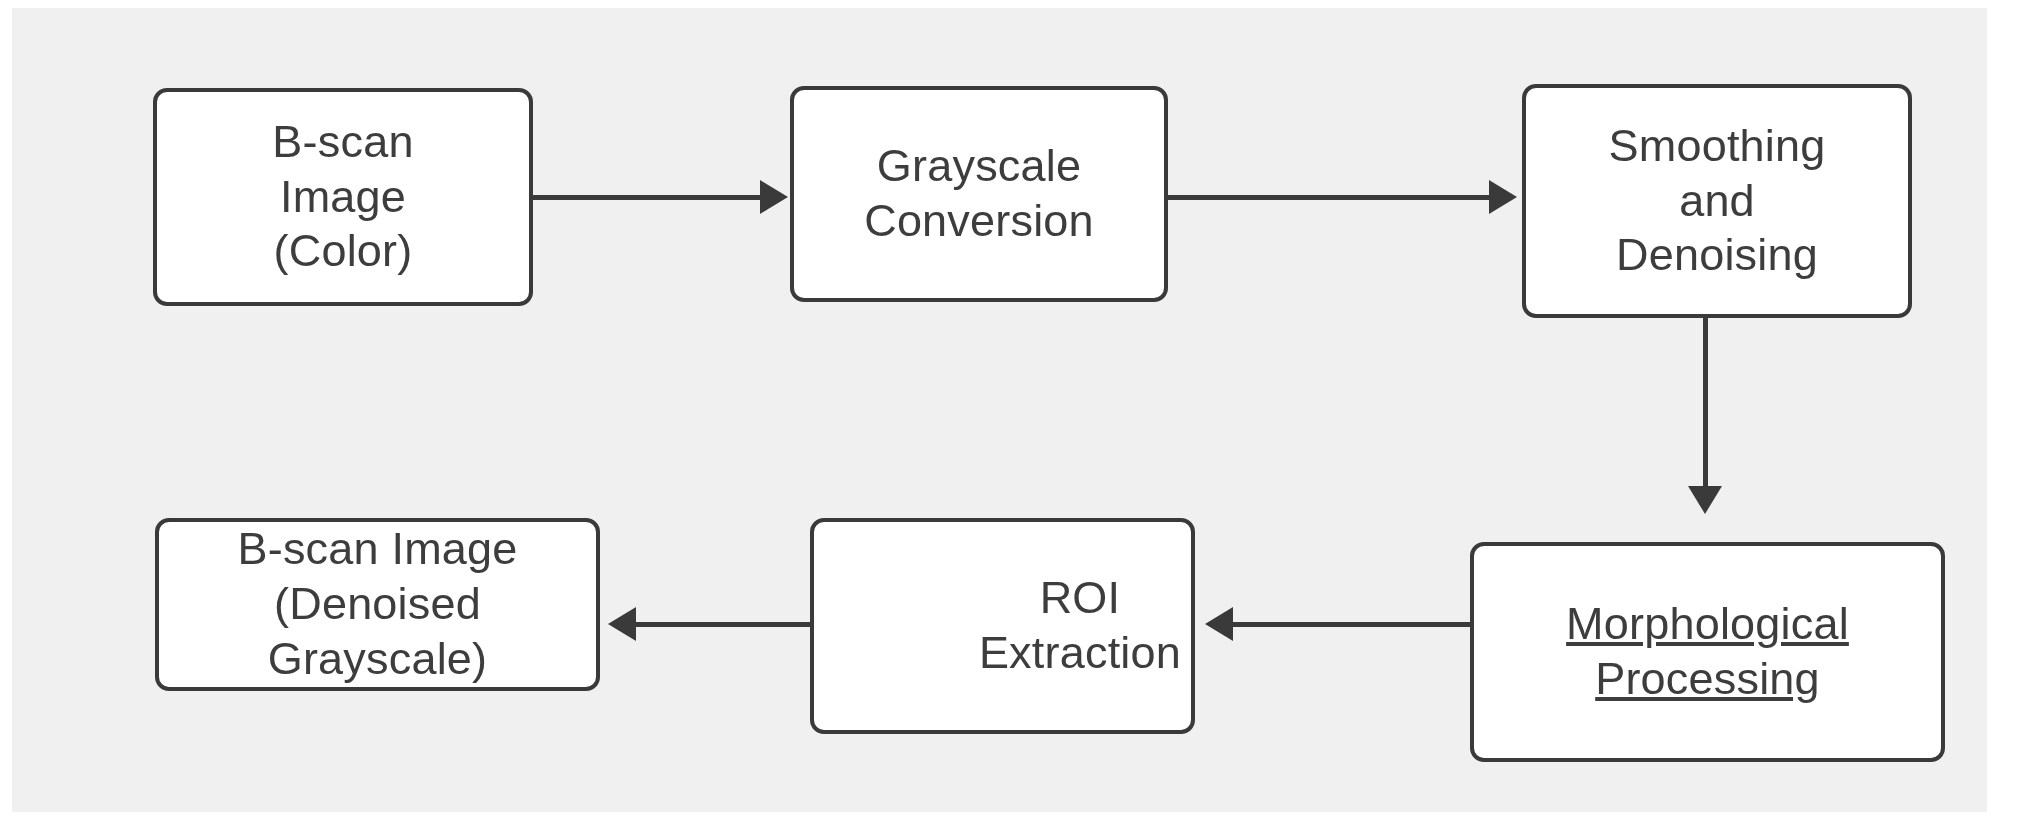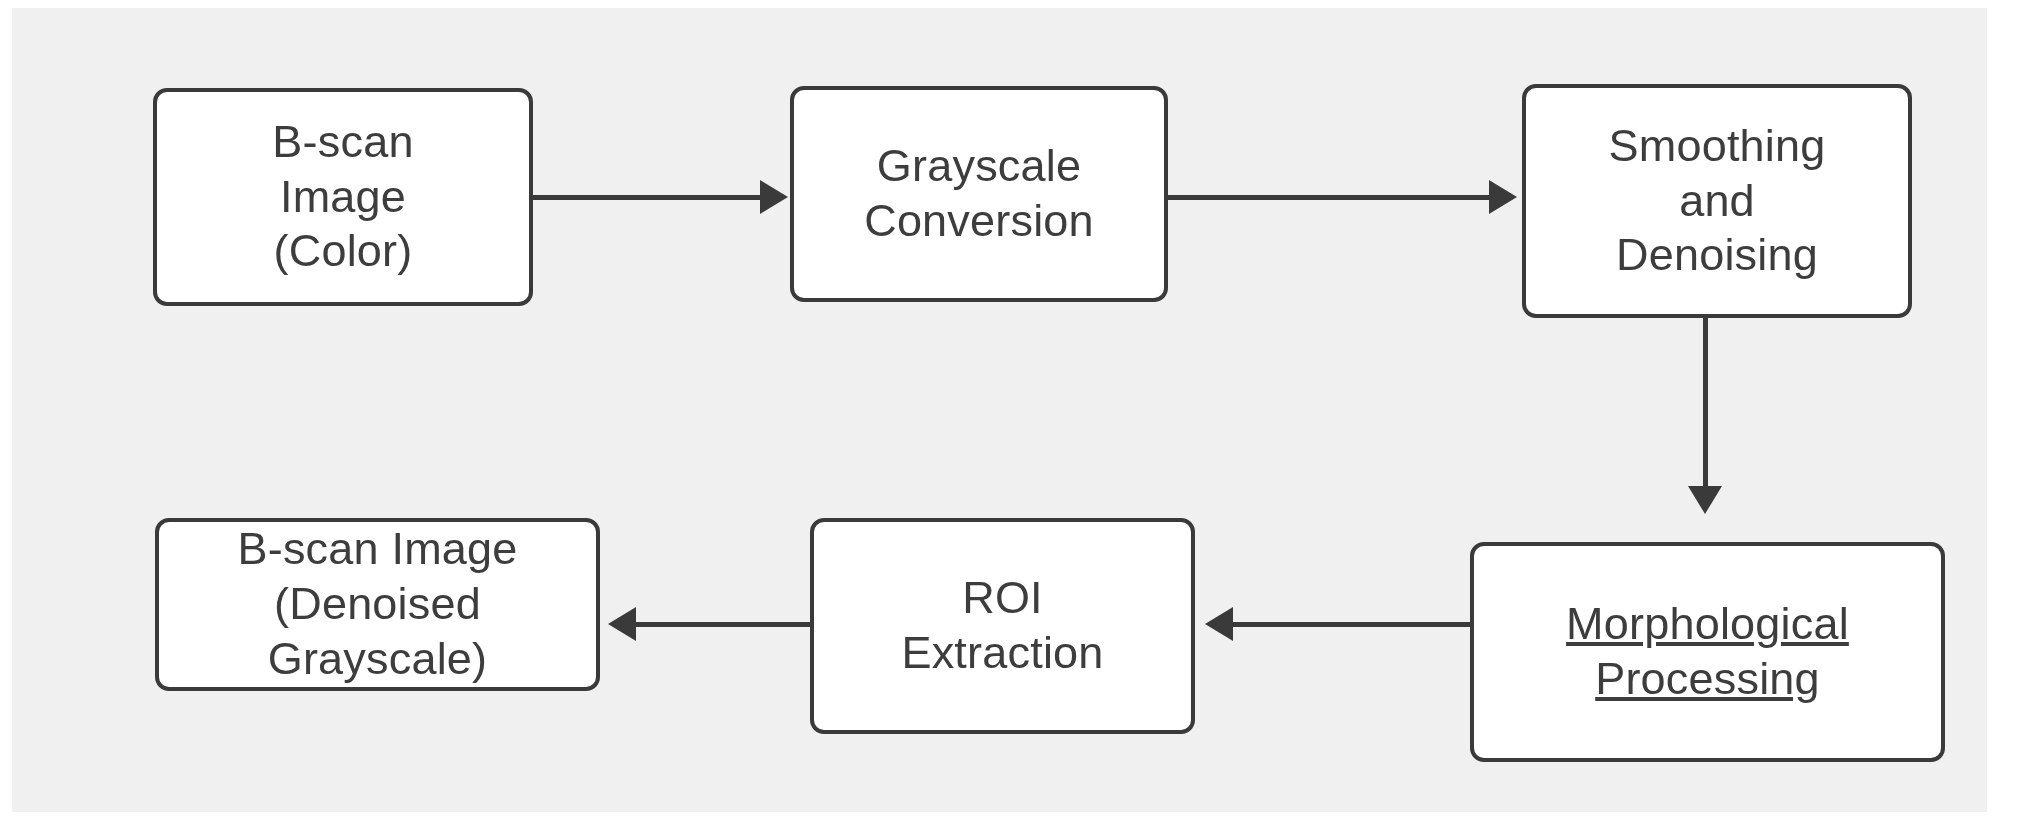--- a/index.html
+++ b/index.html
@@ -48,21 +48,21 @@
   }
   .node-label {
     display: block;
     white-space: pre-line;
   }
   
   #node-bscan-color      { left: 153px;  top: 88px;  width: 380px; height: 218px; }
   #node-grayscale        { left: 790px;  top: 86px;  width: 378px; height: 216px; }
   #node-smoothing        { left: 1522px; top: 84px;  width: 390px; height: 234px; }
   #node-bscan-denoised   { left: 155px;  top: 518px; width: 445px; height: 173px; }
-  #node-roi              { left: 810px;  top: 518px; width: 385px; height: 216px; }
+  #node-roi              { left: 810px;  top: 518px; width: 385px; height: 216px; justify-content: flex-end; }
   #node-morphological    { left: 1470px; top: 542px; width: 475px; height: 220px; text-decoration: underline; }
 
   
   .edge { position: absolute; }
   .edge-line-h {
     position: absolute;
     height: 5px;
     background: #3a3a3a;
   }
   .edge-line-v {

